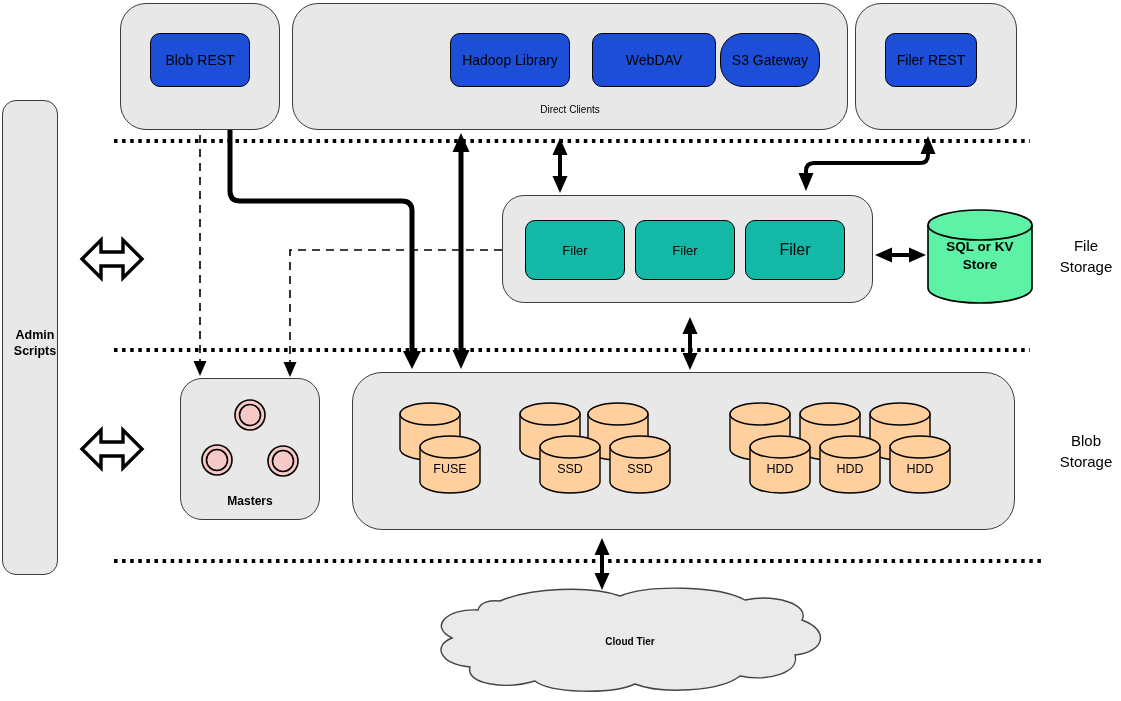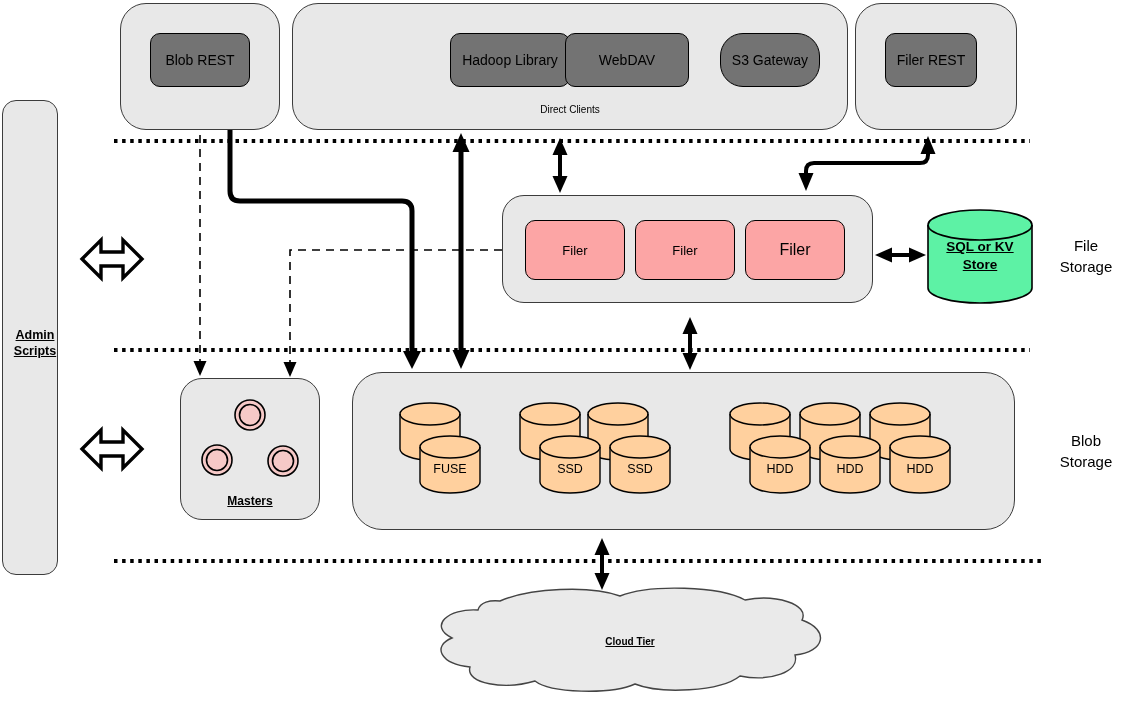--- a/index.html
+++ b/index.html
@@ -8,30 +8,30 @@
     font-family:"Liberation Sans", sans-serif;color:#000;background:#fff;
   }
   .container{
     position:absolute;background:#e8e8e8;border:1px solid #3c3c3c;border-radius:26px;
     box-sizing:border-box;
   }
   .node{
     position:absolute;border:1px solid #000;border-radius:10px;box-sizing:border-box;
     display:flex;align-items:center;justify-content:center;font-size:14px;text-align:center;
   }
-  .orange{background:#737373;}
-  .green{background:#fca5a5;justify-content:center;}
+  .orange{background:#1d4ed8;}
+  .green{background:#14b8a6;justify-content:center;}
   .big{font-size:16px;}
   .lbl{
     position:absolute;display:flex;align-items:center;justify-content:center;
     text-align:center;box-sizing:border-box;
   }
   .caption{font-size:10px;}
   .tier{font-size:15px;line-height:1.42;}
-  .bold{font-weight:bold;text-decoration:underline;}
+  .bold{font-weight:bold;}
   svg.wires{position:absolute;left:0;top:0;z-index:5;pointer-events:none;}
   .lbl,.node{z-index:6;}
   .container{z-index:1;}
 </style>
 </head>
 <body>
 
 <div id="stage">
 
   <div class="container" style="left:2px;top:100px;width:56px;height:475px;border-radius:14px;"></div>
@@ -41,21 +41,21 @@
   <div class="container" style="left:502px;top:195px;width:371px;height:108px;border-radius:22px;"></div>
   <div class="container" style="left:180px;top:378px;width:140px;height:142px;border-radius:22px;"></div>
   <div class="container" style="left:352px;top:372px;width:663px;height:158px;border-radius:30px;"></div>
 
   <div class="node orange" style="left:150px;top:33px;width:100px;height:54px;">
     <span>Blob REST</span>
   </div>
   <div class="node orange" style="left:450px;top:33px;width:120px;height:54px;">
     <span>Hadoop Library</span>
   </div>
-  <div class="node orange" style="left:565px;top:33px;width:124px;height:54px;">
+  <div class="node orange" style="left:592px;top:33px;width:124px;height:54px;">
     <span>WebDAV</span>
   </div>
   <div class="node orange" style="left:720px;top:33px;width:100px;height:54px;border-radius:23px;">
     <span>S3 Gateway</span>
   </div>
   <div class="node orange" style="left:885px;top:33px;width:92px;height:54px;">
     <span>Filer REST</span>
   </div>
 
   <div class="node green" style="left:525px;top:220px;width:100px;height:60px;font-size:13px;">

